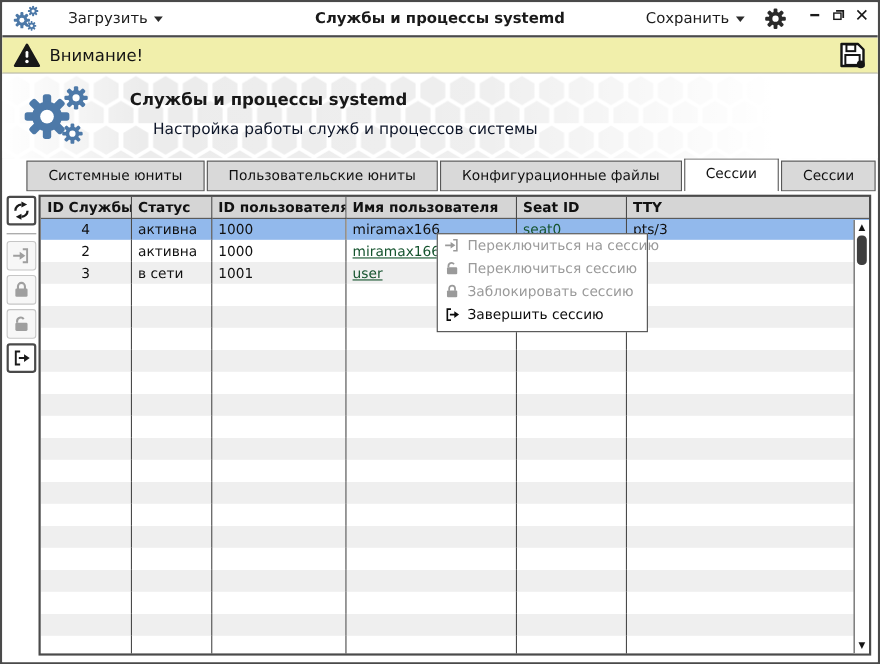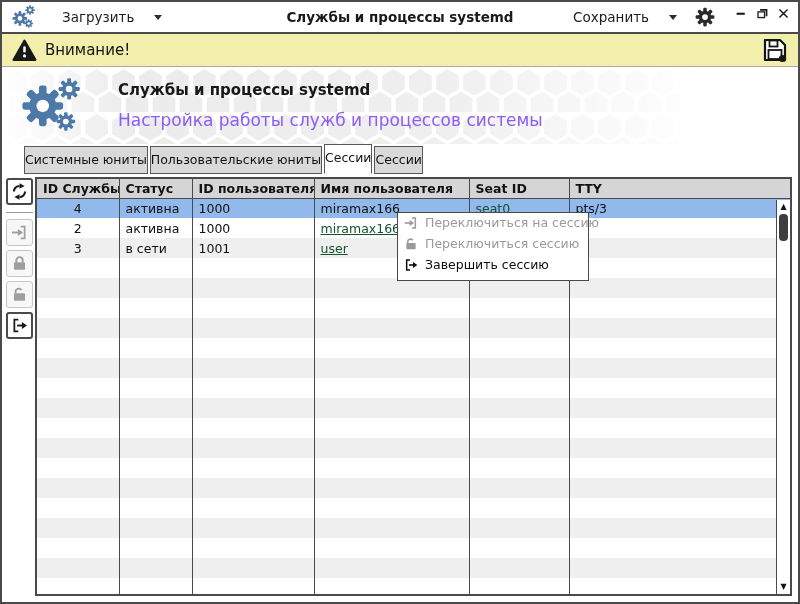--- a/index.html
+++ b/index.html
@@ -8,47 +8,47 @@
     position:relative;width:800px;height:604px;
     border:2px solid #4a4a4a;background:#fff;
     font-family:"DejaVu Sans",sans-serif;color:#111;overflow:hidden;
   }
   
   .titlebar{
     position:relative;height:32px;border-bottom:2px solid #4a4a4a;
     display:flex;align-items:center;padding:0 8px;background:#fff;
   }
   .app-icon{width:30px;height:26px;margin-right:18px;}
-  .tb-btn{display:flex;align-items:center;gap:20px;font-size:13.5px;color:#1c1c1c;cursor:default;background:none;border:none;font-family:inherit;padding:2px 4px;}
+  .tb-btn{display:flex;align-items:center;gap:6px;font-size:13.5px;color:#1c1c1c;cursor:default;background:none;border:none;font-family:inherit;padding:2px 4px;}
   .caret{width:0;height:0;border:4px solid transparent;border-top:5px solid #2b2b2b;margin-top:4px;}
   .tb-title{position:absolute;left:0;right:0;text-align:center;font-size:13.5px;font-weight:bold;color:#1a1a1a;pointer-events:none;}
   .tb-right{margin-left:auto;display:flex;align-items:center;gap:14px;z-index:2;}
   .gear-btn{width:20px;height:20px;color:#2a2a2a;}
   .win-controls{display:flex;align-items:flex-start;gap:8px;margin-left:6px;margin-bottom:8px;}
   .win-controls svg{width:13px;height:13px;color:#1a1a1a;}
   
   .warnbar{
     height:33px;background:#f1efab;border-bottom:1px solid #a9a9a9;
     display:flex;align-items:center;padding:0 10px;gap:8px;
   }
   .warn-tri{width:25px;height:23px;flex:0 0 auto;}
   .warn-text{font-size:15px;color:#141414;}
   .warn-save{margin-left:auto;width:26px;height:26px;}
   
   .hero{position:relative;height:77px;background:#fff;overflow:hidden;}
   .hero-bg{position:absolute;inset:0;width:100%;height:100%;}
   .hero-logo{position:absolute;left:14px;top:5px;width:78px;height:66px;color:#4d79a8;}
   .hero-text{position:absolute;left:116px;top:14px;}
   .hero-title{font-size:15px;font-weight:bold;color:#181818;margin-bottom:11px;}
-  .hero-sub{font-size:17px;color:#8b5cf6;}
+  .hero-sub{font-size:14px;color:#0f172a;margin-left:21px;}
   
   .tabs{height:30px;display:flex;align-items:flex-end;padding-left:22px;background:#fff;}
   .tab{
     border:1px solid #585858;background:#d9d9d9;color:#111;
-    font-size:12.5px;padding:5px 0 6px;margin-right:2px;white-space:nowrap;cursor:default;
+    font-size:12.5px;padding:5px 19px 6px;margin-right:2px;white-space:nowrap;cursor:default;
   }
   .tab.active{background:#fff;border-bottom:1px solid #fff;padding-bottom:8px;font-weight:normal;}
   
   .content{position:relative;height:428px;background:#fff;}
   .toolbar{position:absolute;left:3px;top:4px;width:29px;display:flex;flex-direction:column;align-items:center;}
   .tool-btn{width:27px;height:27px;border-radius:3px;display:flex;align-items:center;justify-content:center;margin-bottom:4px;background:#fff;}
   .tool-btn.on{border:2px solid #4a4a4a;color:#1a1a1a;}
   .tool-btn.off{border:1px solid #c6c6c6;color:#9f9f9f;background:#f7f7f7;}
   .tool-btn svg{width:19px;height:19px;}
   .tool-sep{width:27px;border-top:1px solid #9a9a9a;margin:3px 0 6px;}
@@ -208,20 +208,21 @@
     </svg>
     <div class="hero-text">
       <div class="hero-title">Службы и процессы systemd</div>
       <div class="hero-sub">Настройка работы служб и процессов системы</div>
     </div>
   </div>
 
   <div class="tabs">
     <div class="tab">Системные юниты</div>
     <div class="tab">Пользовательские юниты</div>
+    <div class="tab">Конфигурационные файлы</div>
     <div class="tab active">Сессии</div>
     <div class="tab">Сессии</div>
   </div>
 
   <div class="content">
 
     <div class="toolbar">
       <div class="tool-btn on">
         <svg viewBox="0 0 24 24">
             <use href="#sym-refresh"></use>
@@ -447,20 +448,26 @@
             <use href="#sym-switch"></use>
           </svg>
         <span>Переключиться на сессию</span>
       </div>
       <div class="ctx-item off">
         <svg viewBox="0 0 24 24">
             <use href="#sym-unlock"></use>
           </svg>
         <span>Переключиться сессию</span>
       </div>
+      <div class="ctx-item off">
+        <svg viewBox="0 0 24 24">
+            <use href="#sym-lock"></use>
+          </svg>
+        <span>Заблокировать сессию</span>
+      </div>
       <div class="ctx-item on">
         <svg viewBox="0 0 24 24">
             <use href="#sym-terminate"></use>
           </svg>
         <span>Завершить сессию</span>
       </div>
     </div>
 
   </div>
 </div>

